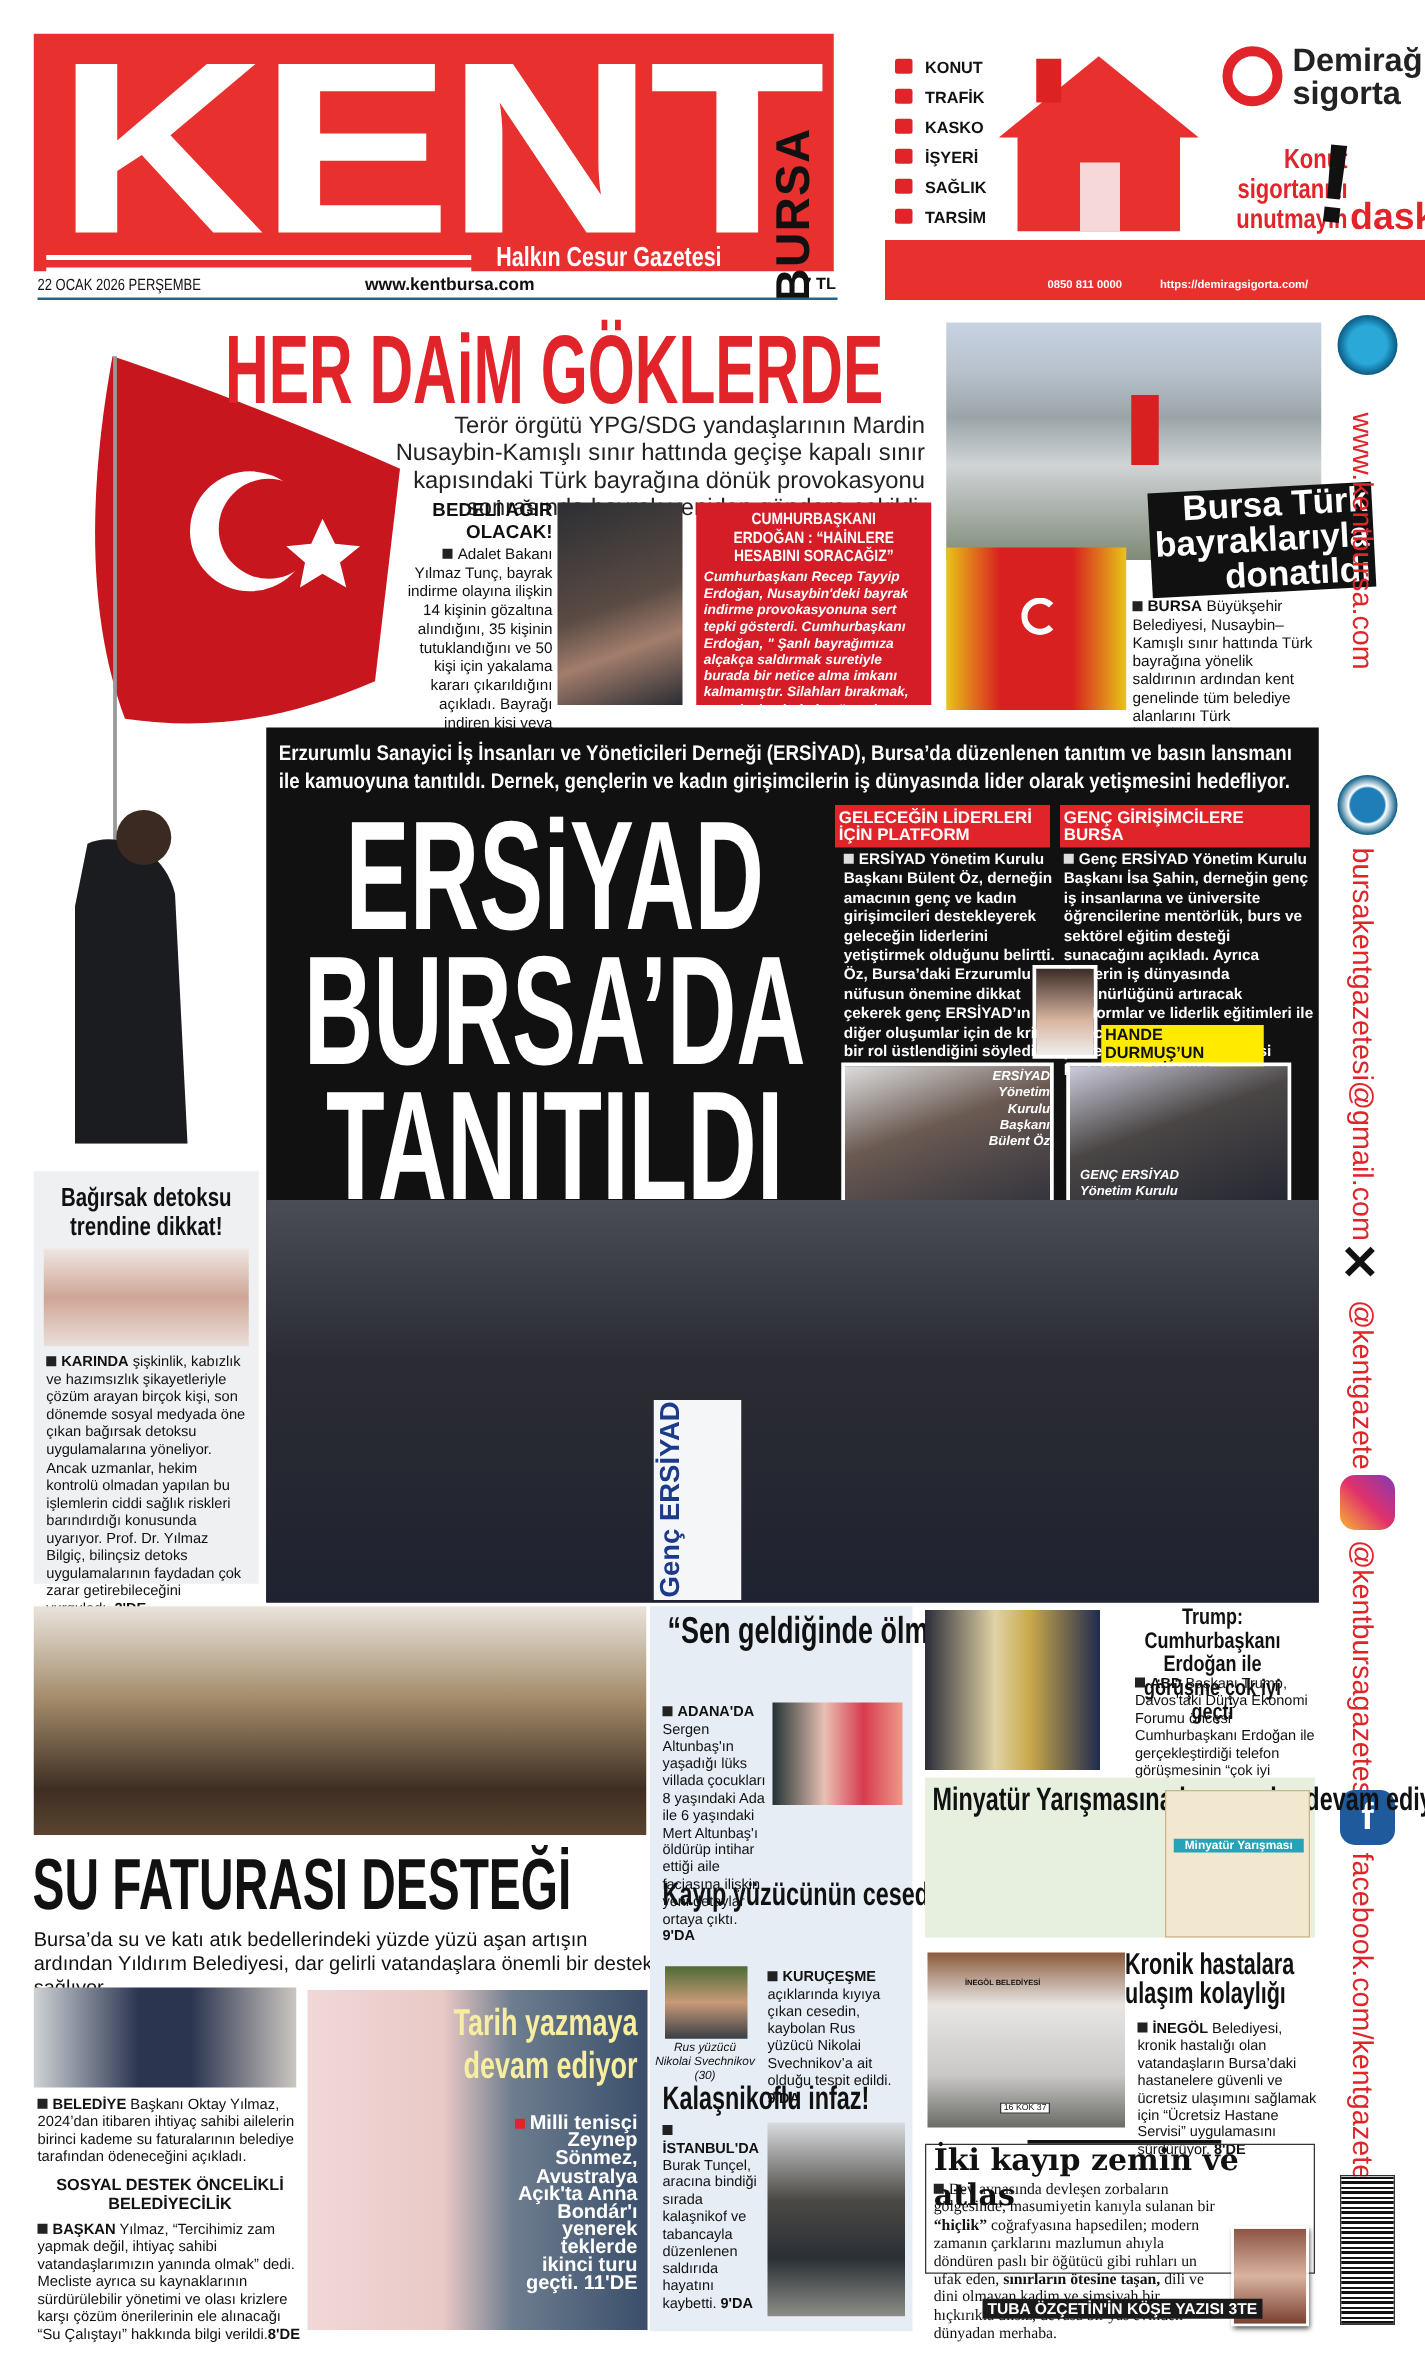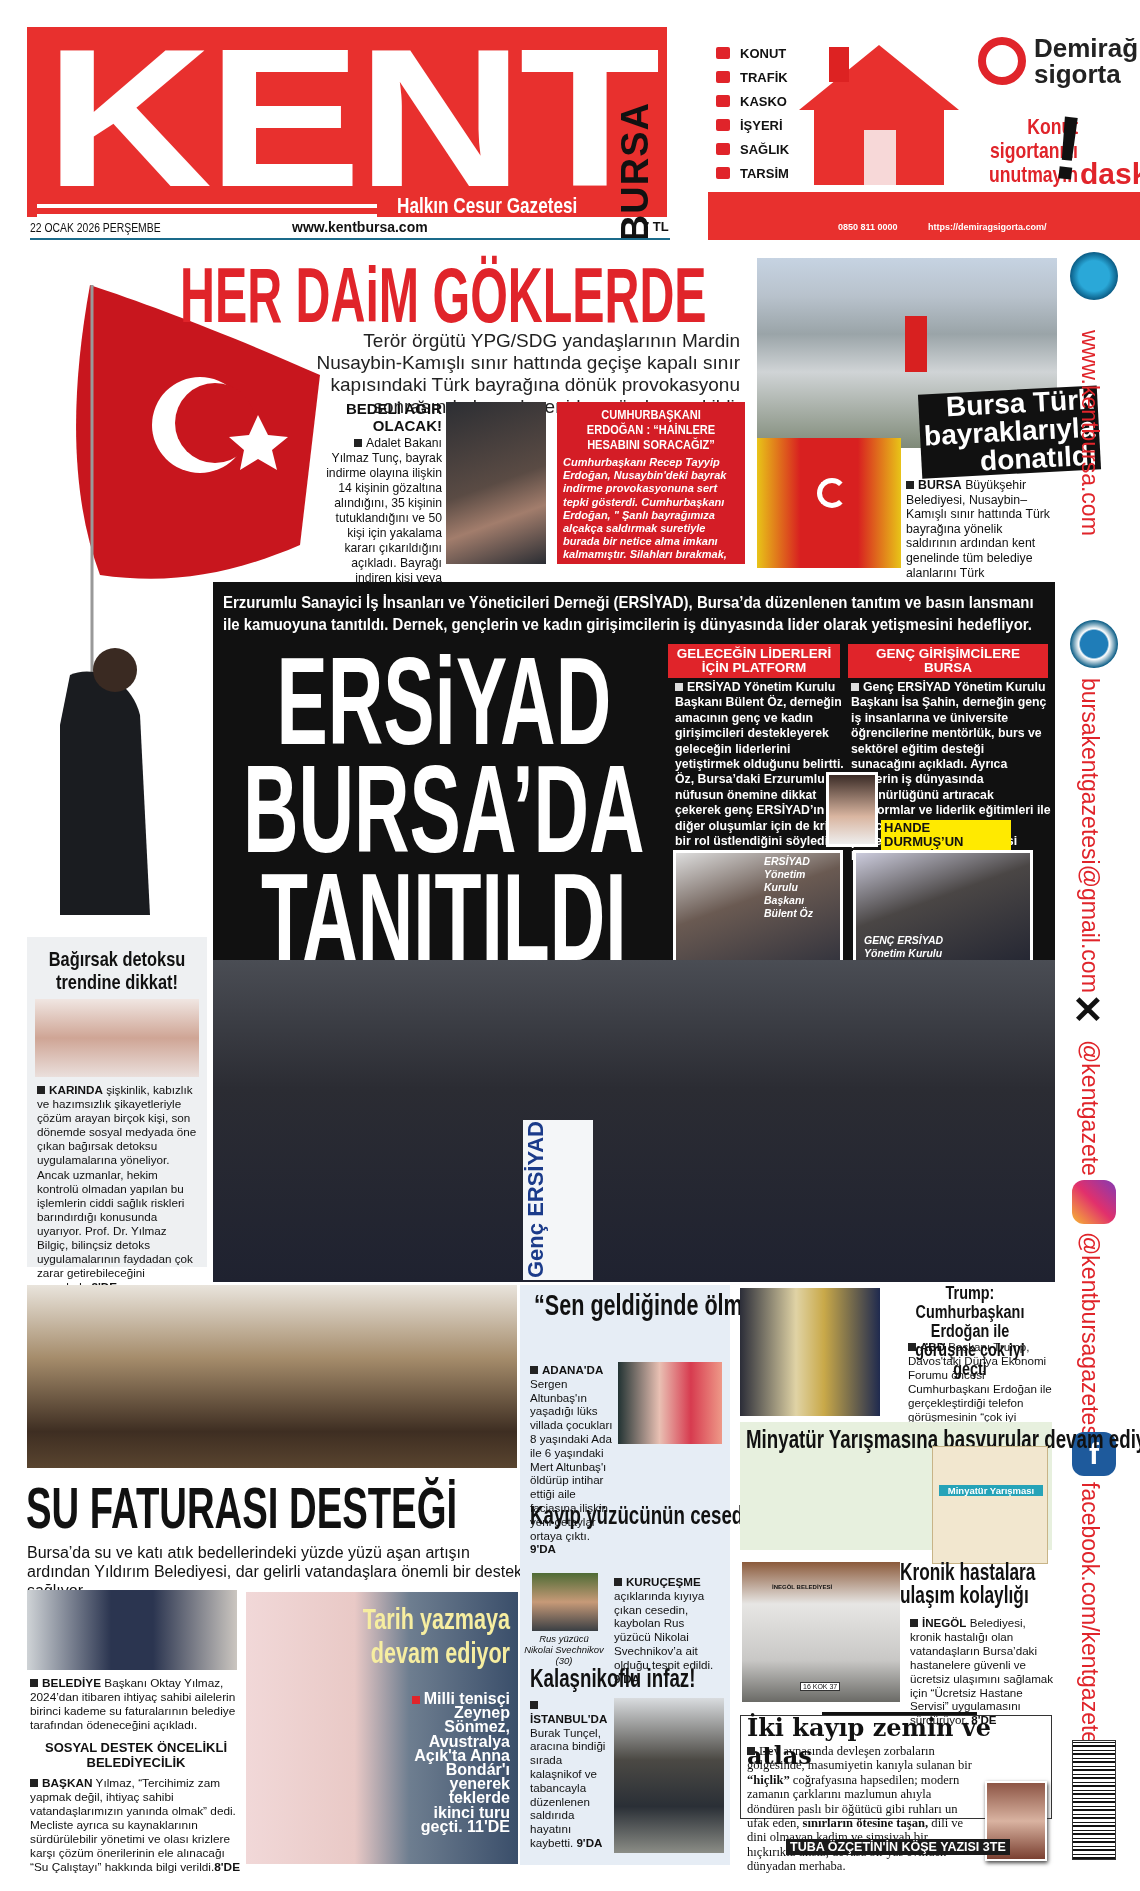--- a/index.html
+++ b/index.html
@@ -50,21 +50,21 @@
 #bursa-h span{background:#111;color:#fff;padding:0 4px;display:inline-block;transform:rotate(-3deg)}
 #bursa-b{left:906px;top:478px;width:148px;font-size:12.3px;line-height:14.6px}
 
 #rail{left:1060px;top:250px;width:80px;height:1640px}
 .rtxt{position:absolute;writing-mode:vertical-rl;color:#e0242a;font-size:23px;white-space:nowrap}
 .ricon{position:absolute;width:48px;height:48px;border-radius:50%}
 
 #ers{left:213px;top:582px;width:842px;height:700px;background:#111}
 #ers .lead{position:absolute;left:10px;top:10px;width:830px;color:#fff;font-weight:700;font-size:17px;line-height:22px;transform:scaleX(.88);transform-origin:left top;white-space:nowrap}
 #ers .big{position:absolute;left:20px;top:65px;color:#fff;font-weight:900;font-size:124px;line-height:108px;text-align:center;width:430px;transform:scaleX(.62);transform-origin:left top;width:680px}
-.redtab{position:absolute;background:#e0242a;color:#fff;font-weight:800;font-size:13.5px;line-height:14px;text-align:center;padding:3px}
+.redtab{position:absolute;background:#e0242a;color:#fff;font-weight:800;font-size:13.5px;line-height:14px;text-align:left;padding:3px}
 .colb{position:absolute;color:#fff;font-weight:700;font-size:12.3px;line-height:15.4px}
 .yellow{background:#ffea00;color:#111;font-weight:800;font-size:13px;line-height:14px;padding:1px 3px}
 .photo{position:absolute;border:3px solid #fff}
 #group{left:213px;top:960px;width:842px;height:322px;background:linear-gradient(180deg,#4a4d54 0,#2b2c33 40%,#1f2230 100%)}
 
 #detox{left:27px;top:937px;width:180px;height:330px;background:#eef0f2}
 #detox .h{text-align:center;font-weight:900;font-size:21px;line-height:23px;margin-top:10px;transform:scaleX(.78)}
 #detox .ph{margin:6px 8px;height:78px;background:linear-gradient(180deg,#f0e6e2,#cfa595 50%,#eadfdc)}
 #detox .b{margin:6px 10px;font-size:11.7px;line-height:14.1px}
 
@@ -205,21 +205,21 @@
     <div>BURSA’DA</div>
     <div>TANITILDI</div>
   </div>
   <div class="redtab" style="left:455px;top:62px;width:172px">GELECEĞİN LİDERLERİ İÇİN PLATFORM</div>
   <div class="redtab" style="left:635px;top:62px;width:200px">GENÇ GİRİŞİMCİLERE BURSA</div>
   <div class="colb" style="left:462px;top:98px;width:170px"><span class="bul wht"></span><span>ERSİYAD Yönetim Kurulu Başkanı Bülent Öz, derneğin amacının genç ve kadın girişimcileri destekleyerek geleceğin liderlerini yetiştirmek olduğunu belirtti. Öz, Bursa’daki Erzurumlu nüfusun önemine dikkat çekerek genç ERSİYAD’ın diğer oluşumlar için de kritik bir rol üstlendiğini söyledi.</span></div>
   <div class="colb" style="left:638px;top:98px;width:200px"><span class="bul wht"></span><span>Genç ERSİYAD Yönetim Kurulu Başkanı İsa Şahin, derneğin genç iş insanlarına ve üniversite öğrencilerine mentörlük, burs ve sektörel eğitim desteği sunacağını açıkladı. Ayrıca üyelerin iş dünyasında görünürlüğünü artıracak platformlar ve liderlik eğitimleri ile geleceğin donanımlı profesyonellerinin yetişmesi hedefleniyor.</span></div>
   <div class="photo" style="left:613px;top:190px;width:52px;height:75px;background:linear-gradient(180deg,#3a2b26,#d9b5a0 60%,#eee)"></div>
   <div style="position:absolute;left:668px;top:238px"><span class="yellow" style="display:inline-block;width:130px">HANDE DURMUŞ’UN HABERİ 12'DE</span></div>
   <div class="photo" style="left:460px;top:268px;width:170px;height:130px;background:linear-gradient(160deg,#ddd,#6a5a52 40%,#2b2e3a)">
-    <div style="position:absolute;right:16px;top:2px;color:#fff;font-style:italic;font-weight:700;font-size:10.5px;line-height:13px;text-align:left;width:60px">ERSİYAD Yönetim Kurulu Başkanı Bülent Öz</div>
+    <div style="position:absolute;right:0;top:2px;color:#fff;font-style:italic;font-weight:700;font-size:10.5px;line-height:13px;text-align:right;width:60px">ERSİYAD Yönetim Kurulu Başkanı Bülent Öz</div>
   </div>
   <div class="photo" style="left:640px;top:268px;width:180px;height:130px;background:linear-gradient(160deg,#ccd,#4a4645 40%,#1f2230)">
     <div style="position:absolute;left:8px;bottom:4px;color:#fff;font-style:italic;font-weight:700;font-size:10.5px;line-height:13px;width:120px">GENÇ ERSİYAD Yönetim Kurulu Başkanı İsa Şahin</div>
   </div>
 </div>
 <div id="group" class="abs">
   <div style="position:absolute;left:310px;top:160px;width:70px;height:160px;background:#f4f6f8;color:#1b3b8a;font-weight:900;font-size:22px;writing-mode:vertical-rl;transform:rotate(180deg);text-align:center">Genç ERSİYAD</div>
 </div>
 
 <div id="detox" class="abs">
@@ -253,21 +253,21 @@
   <div class="midb" style="left:10px;top:413px;width:82px"><span class="bul"></span><b>İSTANBUL'DA</b><span> Burak Tunçel, aracına bindiği sırada kalaşnikof ve tabancayla düzenlenen saldırıda hayatını kaybetti.</span> <b>9'DA</b></div>
   <div style="position:absolute;left:94px;top:413px;width:110px;height:155px;background:linear-gradient(180deg,#d9dcdf,#4b4944 40%,#2a2f36 70%,#8b8d86)"></div>
 </div>
 
 <div class="abs" style="left:740px;top:1288px;width:140px;height:128px;background:linear-gradient(90deg,#2b2d38,#e0d3a5 40%,#c9a949 60%,#1f2a4f)"></div>
 <div class="abs rh" style="left:890px;top:1284px;width:160px;font-size:18px">Trump:  Cumhurbaşkanı Erdoğan ile görüşme çok iyi geçti</div>
 <div class="abs rb" style="left:908px;top:1340px;width:145px"><span class="bul"></span><b>ABD</b><span> Başkanı Trump, Davos'taki Dünya Ekonomi Forumu öncesi Cumhurbaşkanı Erdoğan ile gerçekleştirdiği telefon görüşmesinin “çok iyi geçtiğini” açıkladı.</span> <b>5'TE</b></div>
 
 <div id="miny" class="abs">
   <div style="position:absolute;left:6px;top:4px;font-weight:900;font-size:26px;line-height:27px;transform:scaleX(.72);transform-origin:left top;white-space:nowrap;width:300px">Minyatür Yarışmasına başvurular devam ediyor</div>
-  <div style="position:absolute;left:192px;top:24px;width:116px;height:118px;background:#f2e7cf;border:1px solid #c8b487">
+  <div style="position:absolute;left:192px;top:10px;width:116px;height:118px;background:#f2e7cf;border:1px solid #c8b487">
     <div style="position:absolute;left:6px;top:38px;width:104px;background:#26a3b8;color:#fff;font-size:9.5px;font-weight:700;text-align:center">Minyatür Yarışması</div>
   </div>
 </div>
 
 <div class="abs" style="left:742px;top:1562px;width:158px;height:140px;background:linear-gradient(180deg,#8b5a3b,#e7e6e4 30%,#c9c8c6 70%,#6a6a66)">
   <div style="position:absolute;left:30px;top:22px;font-size:6px;font-weight:700">İNEGÖL BELEDİYESİ</div>
   <div style="position:absolute;left:58px;top:120px;font-size:7px;background:#fff;border:1px solid #333;padding:0 2px">16 KOK 37</div>
 </div>
 <div class="abs rh" style="left:900px;top:1560px;width:160px;font-size:24px;line-height:23px;transform:scaleX(.72);transform-origin:left top;text-align:left;width:210px">Kronik hastalara ulaşım kolaylığı</div>
 <div class="abs rb" style="left:910px;top:1616px;width:144px"><span class="bul"></span><b>İNEGÖL</b><span> Belediyesi, kronik hastalığı olan vatandaşların Bursa’daki hastanelere güvenli ve ücretsiz ulaşımını sağlamak için “Ücretsiz Hastane Servisi” uygulamasını sürdürüyor.</span> <b>8'DE</b></div>

